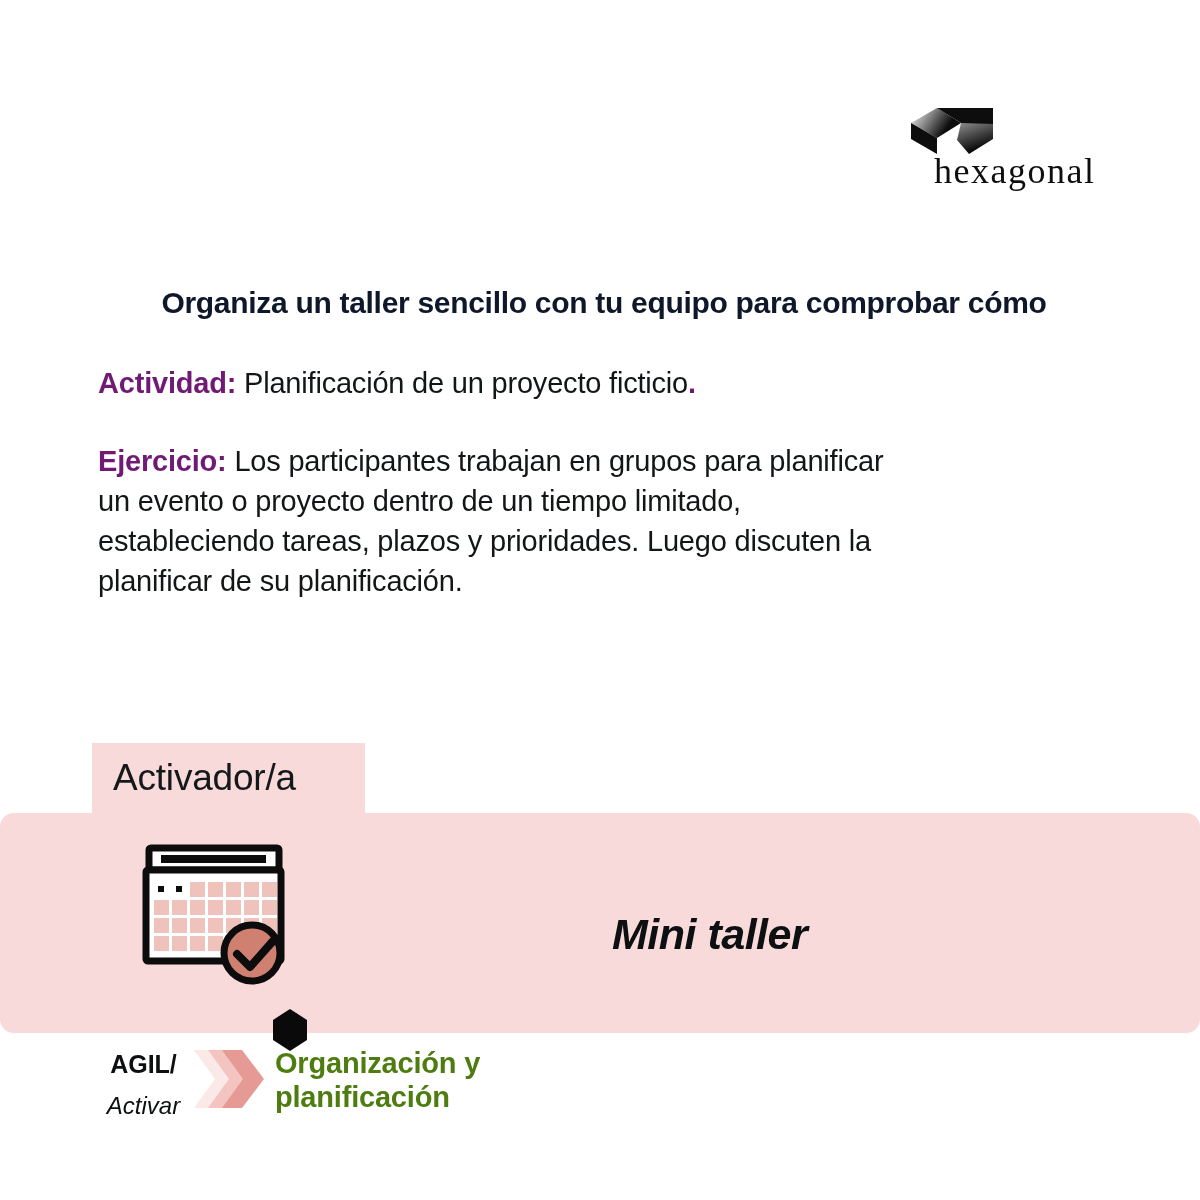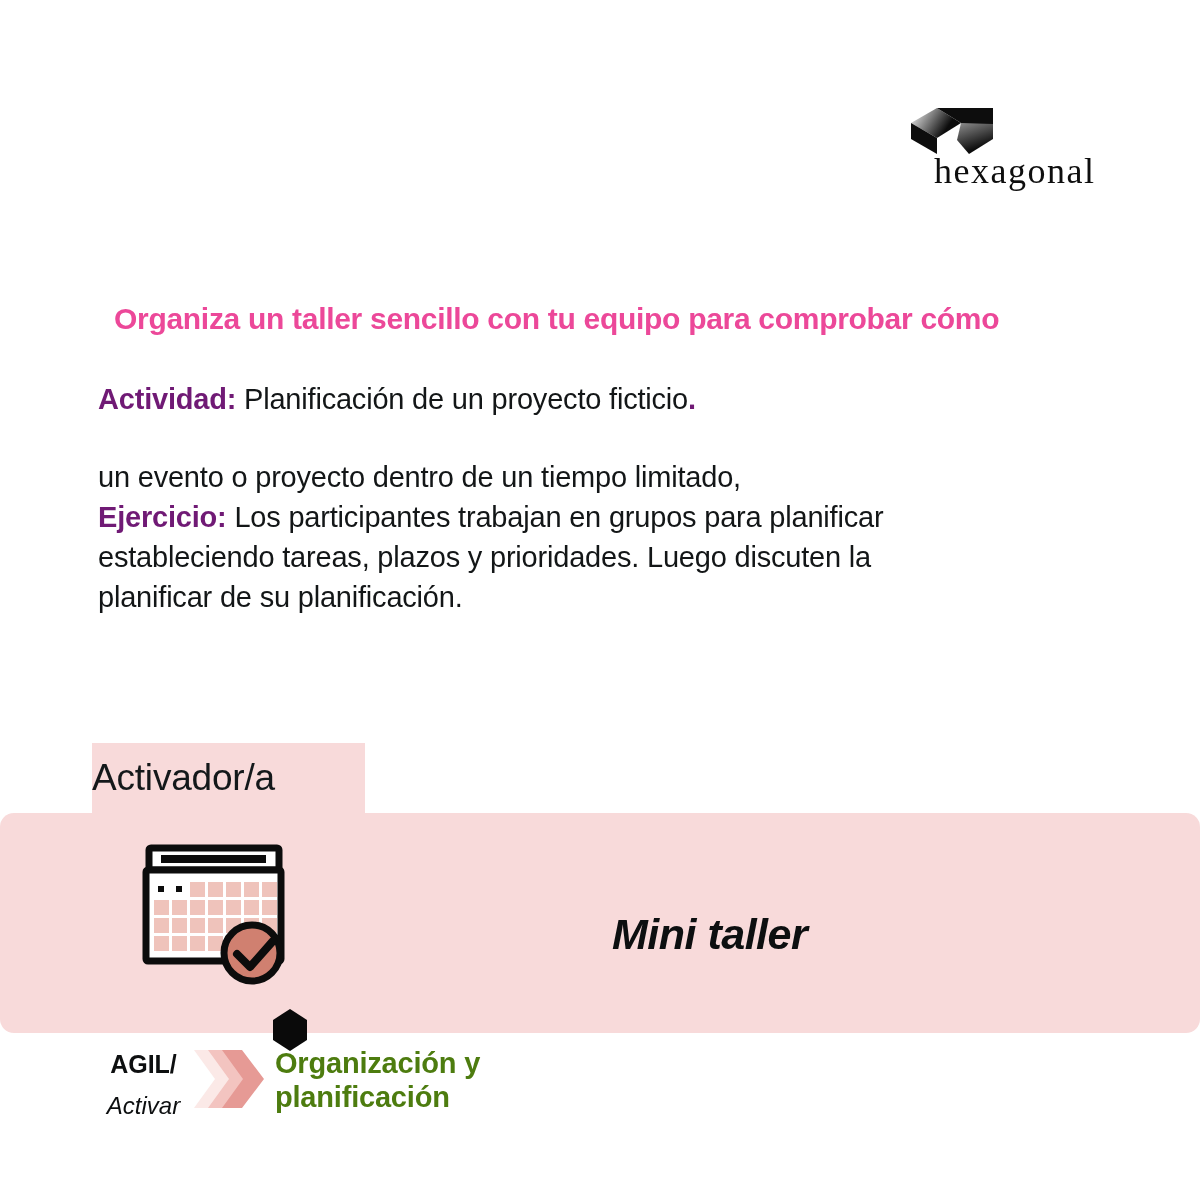--- a/index.html
+++ b/index.html
@@ -20,30 +20,30 @@
   
   .brand{position:absolute;top:106px;left:906px;width:210px;}
   .brand svg{display:block;margin-left:2px;}
   .brand-word{
     font-family:"Liberation Serif", serif;
     font-size:36px;color:#0e0e0e;margin-top:-6px;margin-left:28px;
     letter-spacing:1.5px;
   }
   
   .copy{position:absolute;left:98px;top:284px;width:1012px;}
-  .intro{margin:16px;font-weight:bold;font-size:30px;line-height:38px;letter-spacing:-0.3px;color:#ec4899;}
+  .intro{margin:0;font-weight:bold;font-size:30px;line-height:38px;letter-spacing:-0.3px;color:#0f172a;text-align:center;}
   .para{margin:41px 0 0 0;font-size:29px;line-height:40px;letter-spacing:-0.2px;color:#131617;}
   .para.ejercicio{margin-top:38px;}
   .para b{color:#701a75;}
   .line{display:block;}
   
   .role-tab{
     position:absolute;left:92px;top:743px;width:273px;height:70px;
     background:var(--pink);display:flex;align-items:center;
-    box-sizing:border-box;
+    padding-left:21px;box-sizing:border-box;
     font-size:37px;color:#14181a;letter-spacing:-0.2px;
   }
   
   .banner{position:absolute;left:0;top:813px;width:1200px;height:220px;background:var(--pink);border-radius:14px;}
   .banner .cal{position:absolute;left:140px;top:30px;}
   .banner-title{
     position:absolute;left:612px;top:97px;
     font-size:43px;font-weight:bold;font-style:italic;
     color:#0d0f10;letter-spacing:-0.5px;
   }
@@ -88,22 +88,22 @@
   </header>
 
   <section class="copy">
     <p class="intro">
       <span class="line">Organiza un taller sencillo con tu equipo para comprobar cómo</span>
     </p>
     <p class="para">
       <b>Actividad:</b><span> Planificación de un proyecto ficticio</span><b>.</b>
     </p>
     <p class="para ejercicio">
+      <span class="line"><b>Ejercicio:</b><span> Los participantes trabajan en grupos para planificar</span></span>
       <span class="line">un evento o proyecto dentro de un tiempo limitado,</span>
-      <span class="line"><b>Ejercicio:</b><span> Los participantes trabajan en grupos para planificar</span></span>
       <span class="line">estableciendo tareas, plazos y prioridades. Luego discuten la</span>
       <span class="line">planificar de su planificación.</span>
     </p>
   </section>
 
   <div class="role-tab">
     <span>Activador/a</span>
   </div>
 
   <div class="banner">

